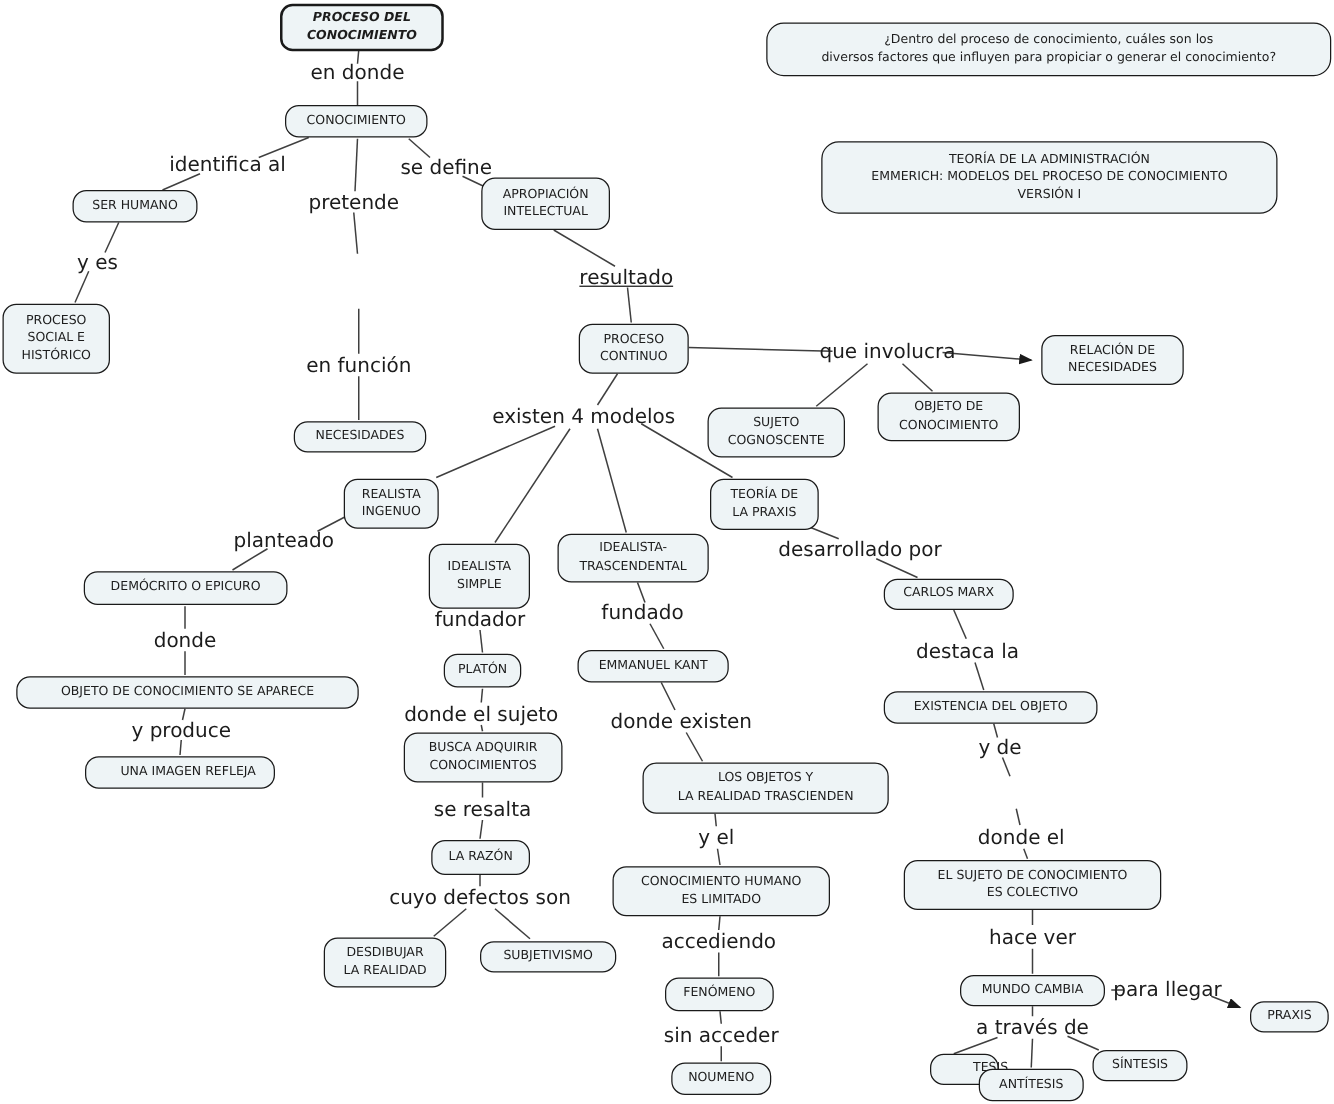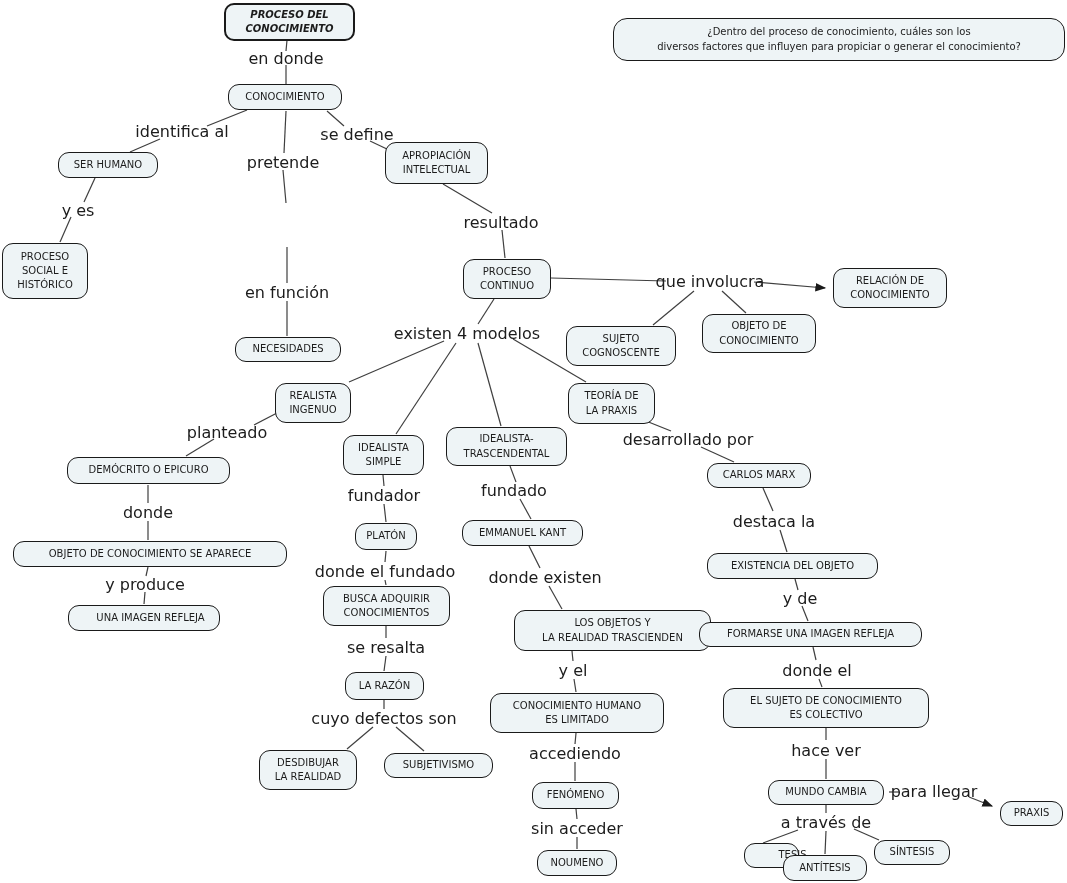--- a/index.html
+++ b/index.html
@@ -99,86 +99,88 @@
       <line x1="826" y1="805" x2="826" y2="813" stroke="#3f3f3f" stroke-width="1.2"></line>
       <line x1="798" y1="830" x2="763" y2="843" stroke="#3f3f3f" stroke-width="1.2"></line>
       <line x1="826" y1="831" x2="825" y2="854" stroke="#3f3f3f" stroke-width="1.2"></line>
       <line x1="854" y1="829" x2="879" y2="840" stroke="#3f3f3f" stroke-width="1.2"></line>
     </svg>
 <div class="node title" style="left: 224px; top: 3px; width: 131px; height: 38px;">PROCESO DEL
 CONOCIMIENTO</div>
     <div class="node annotation" style="left: 613px; top: 18px; width: 452px; height: 43px;">¿Dentro del proceso de conocimiento, cuáles son los
 diversos factores que influyen para propiciar o generar el conocimiento?</div>
     <div class="node" style="left: 228px; top: 84px; width: 114px; height: 26px;">CONOCIMIENTO</div>
+    <div class="node annotation" style="left: 657px; top: 113px; width: 365px; height: 58px;">TEORÍA DE LA ADMINISTRACIÓN
+EMMERICH: MODELOS DEL PROCESO DE CONOCIMIENTO
+VERSIÓN I</div>
     <div class="node" style="left: 58px; top: 152px; width: 100px; height: 26px;">SER HUMANO</div>
     <div class="node" style="left: 385px; top: 142px; width: 103px; height: 42px;">APROPIACIÓN
 INTELECTUAL</div>
     <div class="node" style="left: 2px; top: 243px; width: 86px; height: 56px;">PROCESO
 SOCIAL E
 HISTÓRICO</div>
     <div class="node" style="left: 463px; top: 259px; width: 88px; height: 40px;">PROCESO
 CONTINUO</div>
     <div class="node" style="left: 833px; top: 268px; width: 114px; height: 40px;">RELACIÓN DE
-CONOCIMIENTO</div>
+NECESIDADES</div>
     <div class="node" style="left: 702px; top: 314px; width: 114px; height: 39px;">OBJETO DE
 CONOCIMIENTO</div>
     <div class="node" style="left: 566px; top: 326px; width: 110px; height: 40px;">SUJETO
 COGNOSCENTE</div>
     <div class="node" style="left: 235px; top: 337px; width: 106px; height: 25px;">NECESIDADES</div>
     <div class="node" style="left: 275px; top: 383px; width: 76px; height: 40px;">REALISTA
 INGENUO</div>
     <div class="node" style="left: 568px; top: 383px; width: 87px; height: 41px;">TEORÍA DE
 LA PRAXIS</div>
-    <div class="node" style="left: 343px; top: 435px; width: 81px; height: 40px;">IDEALISTA
+    <div class="node" style="left: 343px; top: 435px; width: 81px; height: 52px;">IDEALISTA
 SIMPLE</div>
     <div class="node" style="left: 446px; top: 427px; width: 121px; height: 39px;">IDEALISTA-
 TRASCENDENTAL</div>
     <div class="node" style="left: 67px; top: 457px; width: 163px; height: 27px;">DEMÓCRITO O EPICURO</div>
     <div class="node" style="left: 707px; top: 463px; width: 104px; height: 25px;">CARLOS MARX</div>
     <div class="node" style="left: 355px; top: 523px; width: 62px; height: 27px;">PLATÓN</div>
     <div class="node" style="left: 462px; top: 520px; width: 121px; height: 26px;">EMMANUEL KANT</div>
     <div class="node" style="left: 707px; top: 553px; width: 171px; height: 26px;">EXISTENCIA DEL OBJETO</div>
     <div class="node" style="left: 13px; top: 541px; width: 274px; height: 26px;">OBJETO DE CONOCIMIENTO SE APARECE</div>
     <div class="node" style="left: 323px; top: 586px; width: 127px; height: 40px;">BUSCA ADQUIRIR
 CONOCIMIENTOS</div>
     <div class="node" style="left: 68px; top: 605px; width: 152px; height: 26px; padding-left: 16px;">UNA IMAGEN REFLEJA</div>
     <div class="node" style="left: 473px; top: 610px; width: 197px; height: 41px; margin-left: 41px;">LOS OBJETOS Y
 LA REALIDAD TRASCIENDEN</div>
-    <div class="node" style="left: 699px; top: 622px; width: 223px; height: 25px;">FORMARSE UNA IMAGEN REFLEJA</div>
     <div class="node" style="left: 345px; top: 672px; width: 79px; height: 28px;">LA RAZÓN</div>
     <div class="node" style="left: 490px; top: 693px; width: 174px; height: 40px;">CONOCIMIENTO HUMANO
 ES LIMITADO</div>
     <div class="node" style="left: 723px; top: 688px; width: 206px; height: 40px;">EL SUJETO DE CONOCIMIENTO
 ES COLECTIVO</div>
     <div class="node" style="left: 259px; top: 750px; width: 98px; height: 40px; text-align: center;">DESDIBUJAR
 LA REALIDAD</div>
     <div class="node" style="left: 384px; top: 753px; width: 109px; height: 25px;">SUBJETIVISMO</div>
     <div class="node" style="left: 532px; top: 782px; width: 87px; height: 27px;">FENÓMENO</div>
     <div class="node" style="left: 768px; top: 780px; width: 116px; height: 25px;">MUNDO CAMBIA</div>
     <div class="node" style="left: 1000px; top: 801px; width: 63px; height: 25px;">PRAXIS</div>
     <div class="node" style="left: 744px; top: 843px; width: 55px; height: 25px; padding-left: 45px;">TESIS</div>
     <div class="node" style="left: 783px; top: 855px; width: 84px; height: 26px;">ANTÍTESIS</div>
     <div class="node" style="left: 874px; top: 840px; width: 76px; height: 25px;">SÍNTESIS</div>
     <div class="node" style="left: 537px; top: 850px; width: 80px; height: 26px;">NOUMENO</div>
     <div class="link-label" style="left: 286px; top: 58px;">en donde</div>
     <div class="link-label" style="left: 182px; top: 131px;">identifica al</div>
     <div class="link-label" style="left: 357px; top: 134px;">se define</div>
     <div class="link-label" style="left: 283px; top: 162px;">pretende</div>
     <div class="link-label" style="left: 78px; top: 210px;">y es</div>
-    <div class="link-label" style="left: 501px; top: 222px;">resultado</div>
+    <div class="link-label" style="left: 501px; top: 222px; text-decoration: underline;">resultado</div>
     <div class="link-label" style="left: 287px; top: 292px;">en función</div>
     <div class="link-label" style="left: 710px; top: 281px;">que involucra</div>
     <div class="link-label" style="left: 467px; top: 333px;">existen 4 modelos</div>
     <div class="link-label" style="left: 227px; top: 432px;">planteado</div>
     <div class="link-label" style="left: 688px; top: 439px;">desarrollado por</div>
     <div class="link-label" style="left: 384px; top: 495px;">fundador</div>
     <div class="link-label" style="left: 514px; top: 490px;">fundado</div>
     <div class="link-label" style="left: 148px; top: 512px;">donde</div>
     <div class="link-label" style="left: 774px; top: 521px;">destaca la</div>
-    <div class="link-label" style="left: 385px; top: 571px;">donde el fundado</div>
+    <div class="link-label" style="left: 385px; top: 571px;">donde el sujeto</div>
     <div class="link-label" style="left: 545px; top: 577px;">donde existen</div>
     <div class="link-label" style="left: 145px; top: 584px;">y produce</div>
     <div class="link-label" style="left: 800px; top: 598px;">y de</div>
     <div class="link-label" style="left: 386px; top: 647px;">se resalta</div>
     <div class="link-label" style="left: 573px; top: 670px;">y el</div>
     <div class="link-label" style="left: 817px; top: 670px;">donde el</div>
     <div class="link-label" style="left: 384px; top: 718px;">cuyo defectos son</div>
     <div class="link-label" style="left: 826px; top: 750px; text-align: right;">hace ver</div>
     <div class="link-label" style="left: 575px; top: 753px;">accediendo</div>
     <div class="link-label" style="left: 934px; top: 791px;">para llegar</div>

